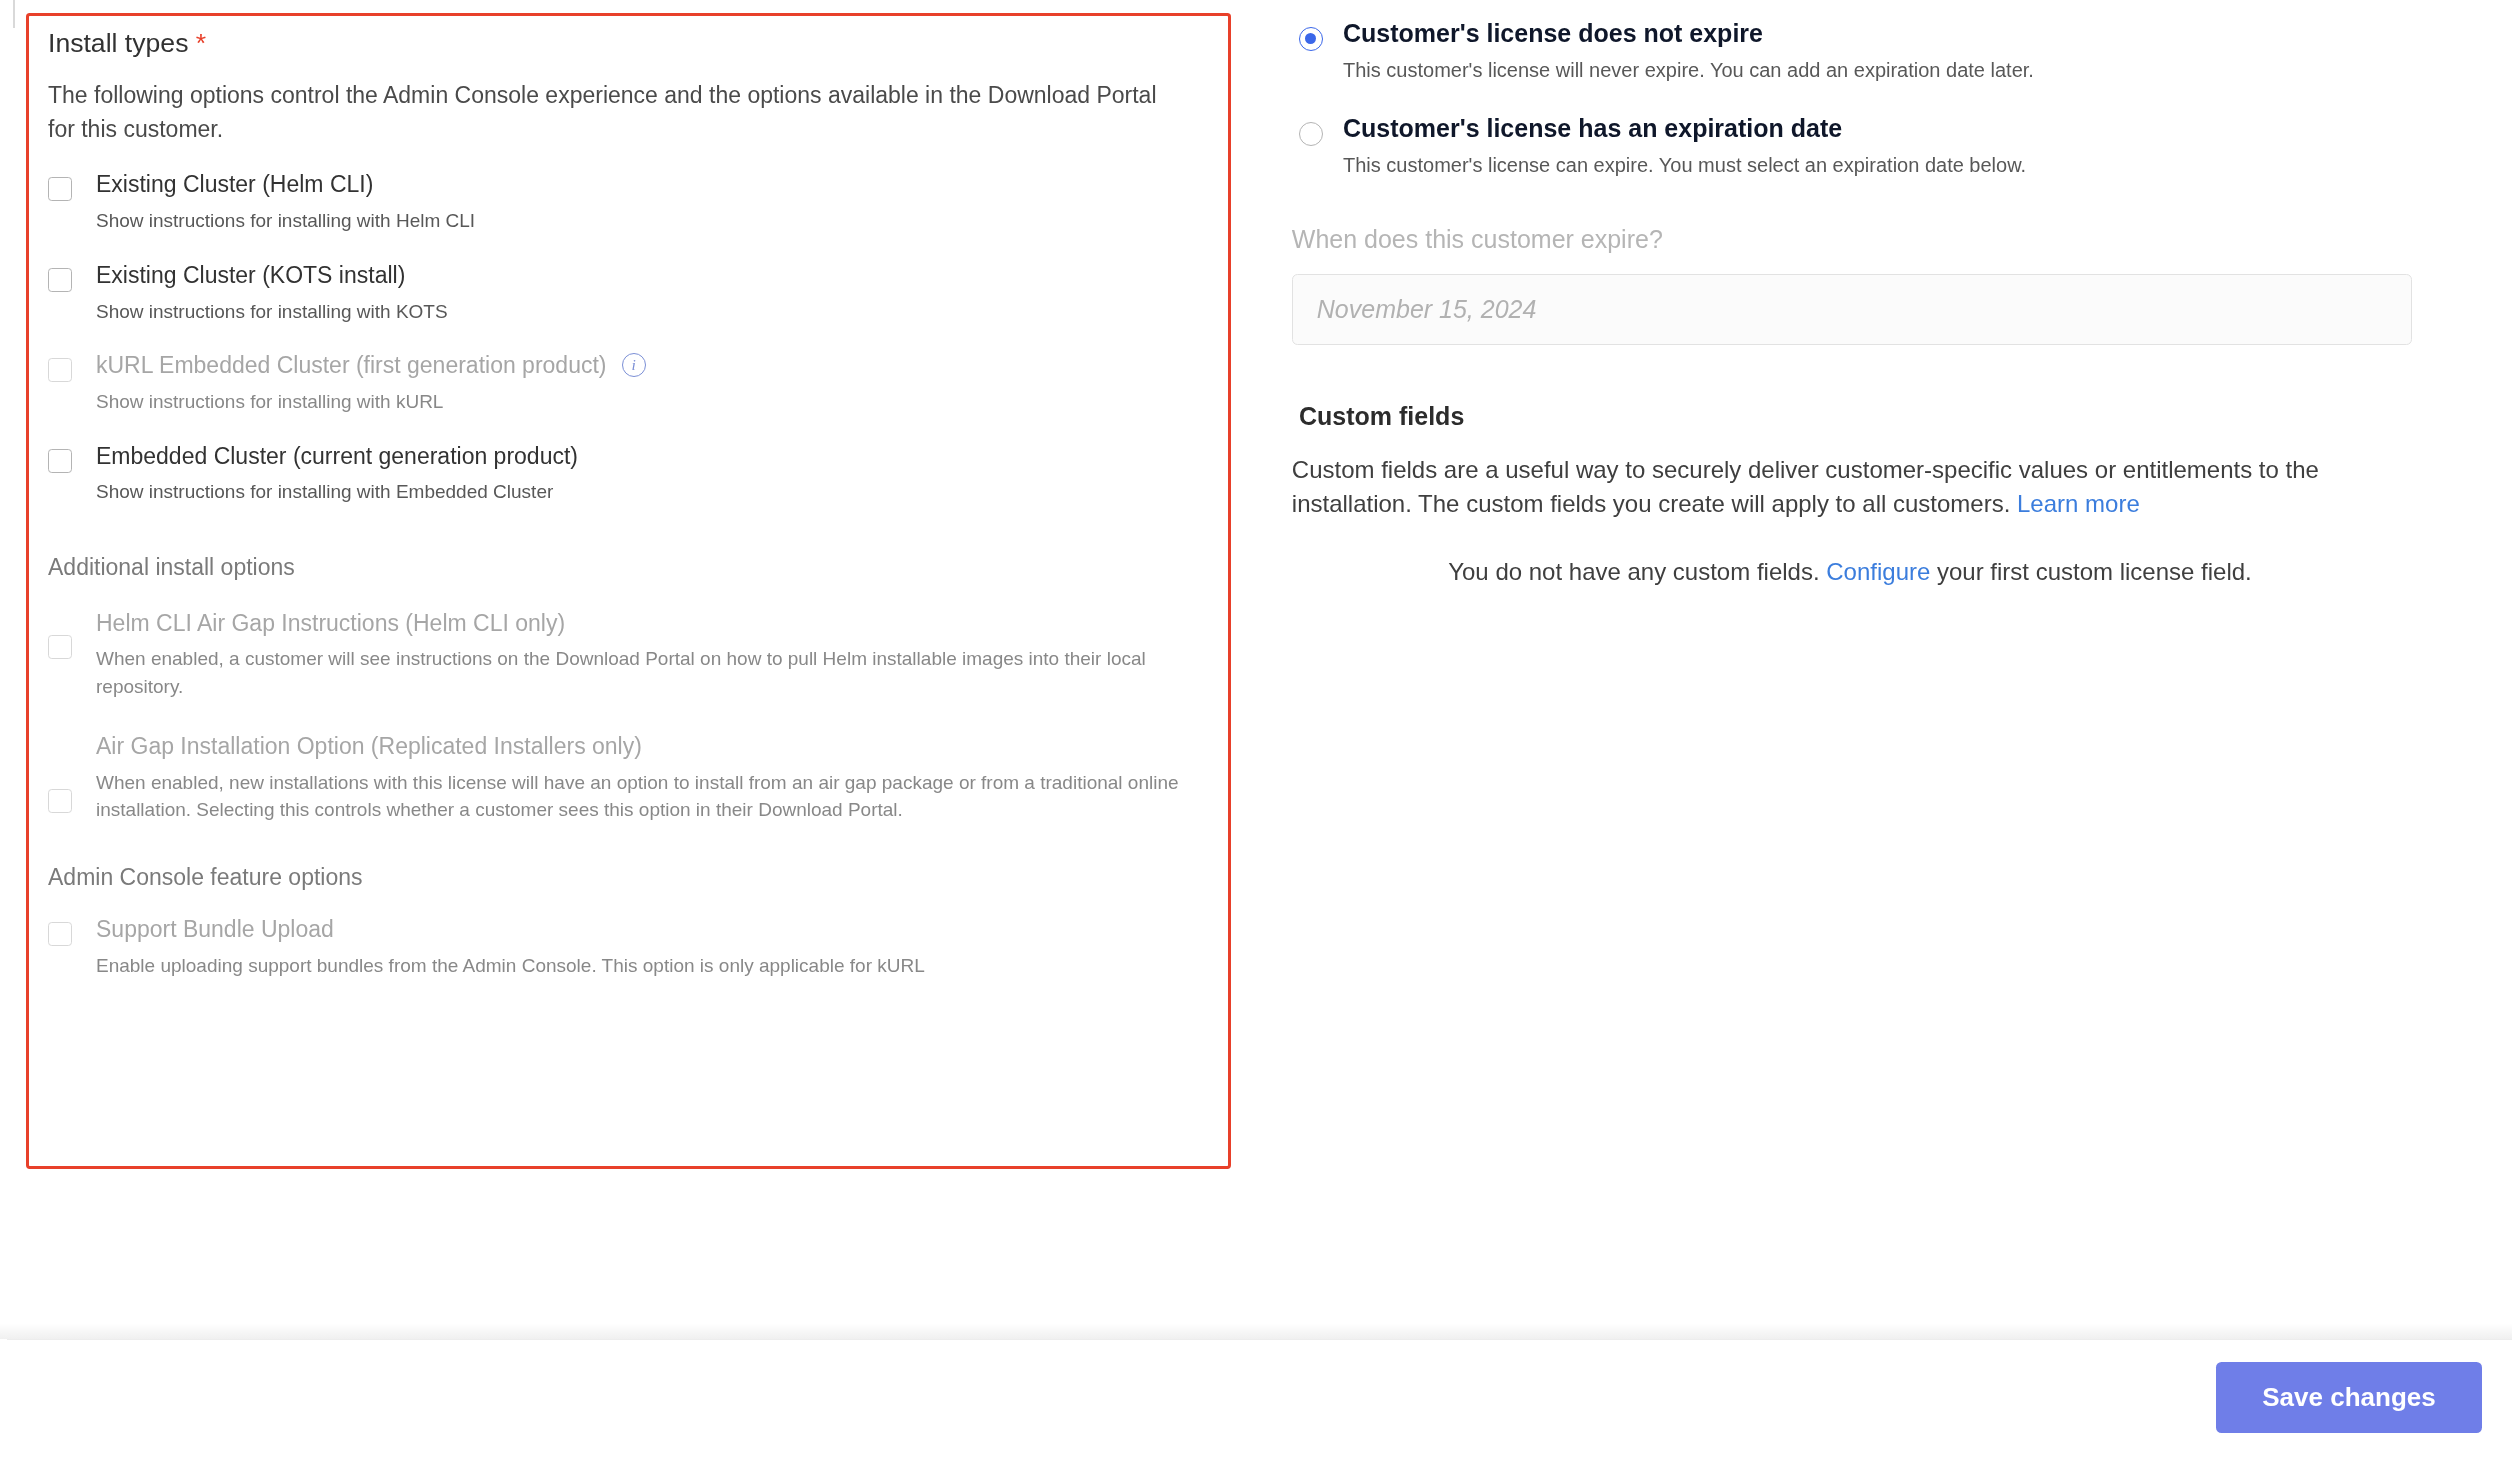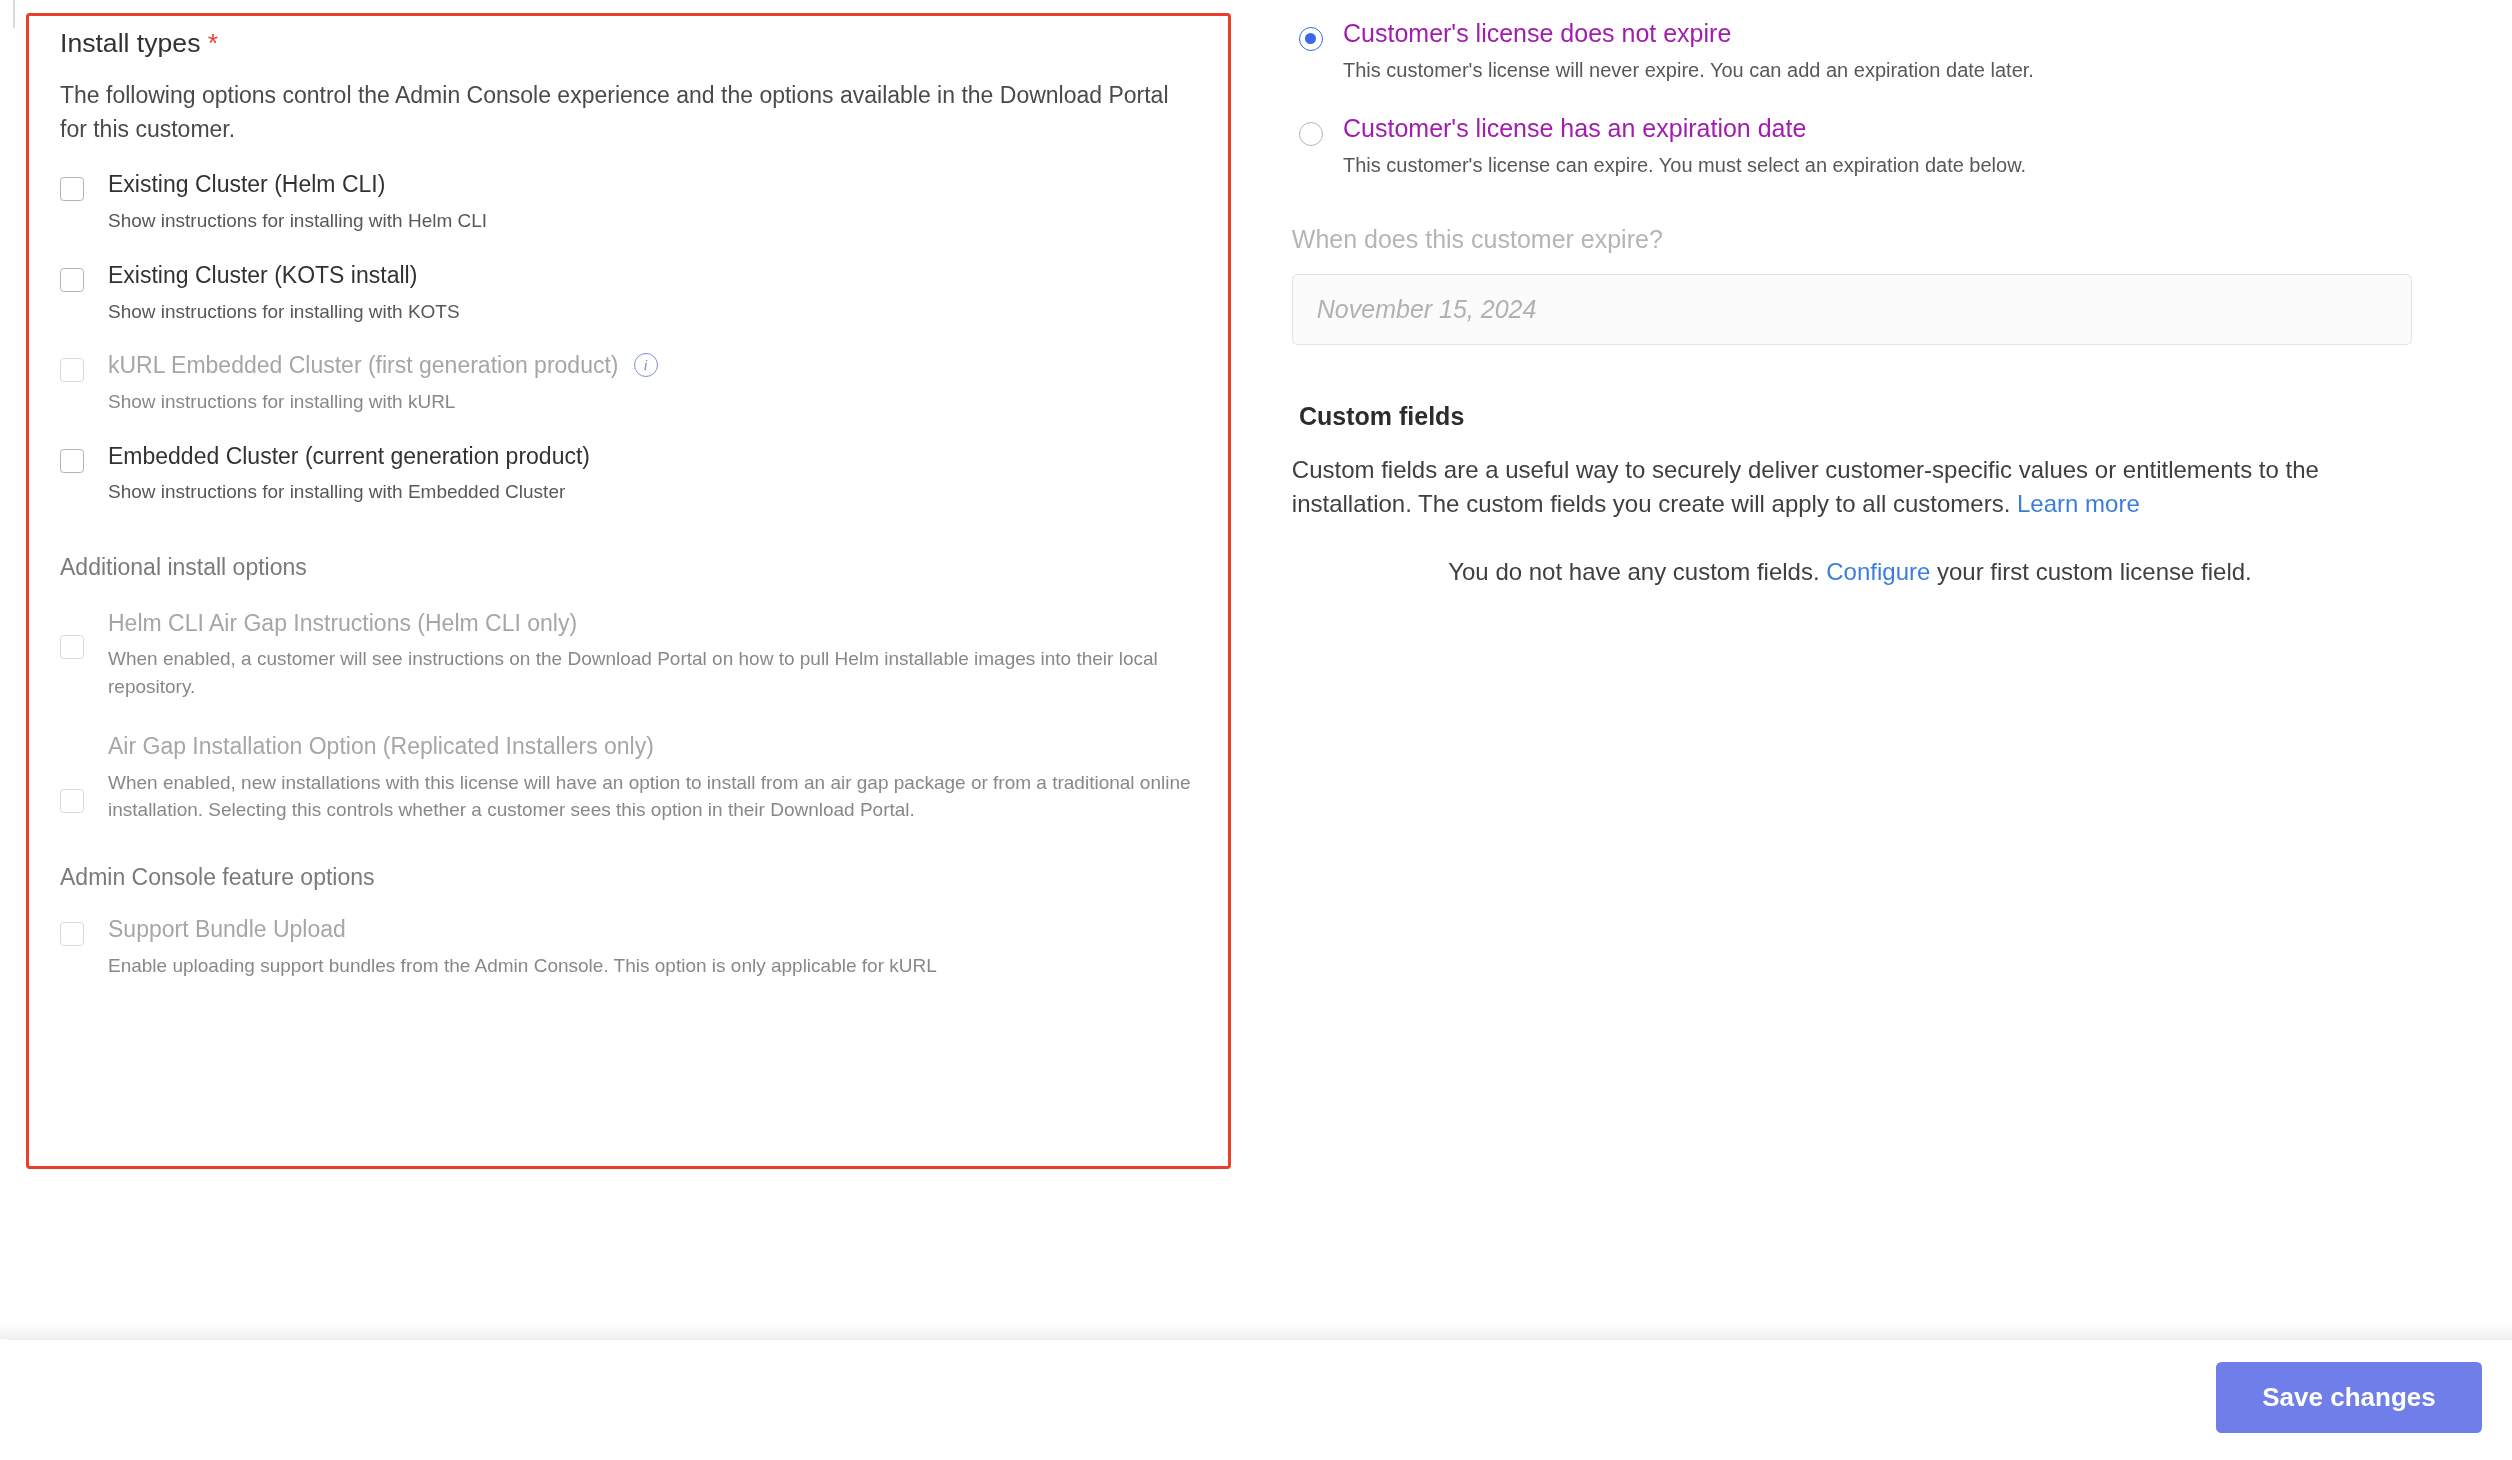--- a/index.html
+++ b/index.html
@@ -37,21 +37,21 @@
     top: 13px;
     width: 1205px;
     height: 1156px;
     border: 3.7px solid #e8402a;
     border-radius: 3.7px;
     background: #ffffff;
   }
 
   .inner {
     position: absolute;
-    left: 60px;
+    left: 48px;
     top: 27.5px;
     width: 1182px;
   }
 
   h2.section-title {
     font-size: 26.6px;
     font-weight: 400;
     color: #323232;
     margin: 0 0 0 0;
     line-height: 1.2;
@@ -168,22 +168,23 @@
   .radio-row .rb.checked::after {
     content: "";
     position: absolute;
     left: 4.6px; top: 4.6px;
     width: 11px; height: 11px;
     border-radius: 50%;
     background: #3b67e9;
   }
   .radio-title {
     font-size: 25px;
-    color: #a21caf;
+    color: #0f172a;
     line-height: 1.2;
+    font-weight: bold;
   }
   .radio-desc {
     font-size: 20px;
     color: #585858;
     margin-top: 11px;
   }
 
   .expire-label {
     font-size: 25px;
     color: #b5b5b5;

